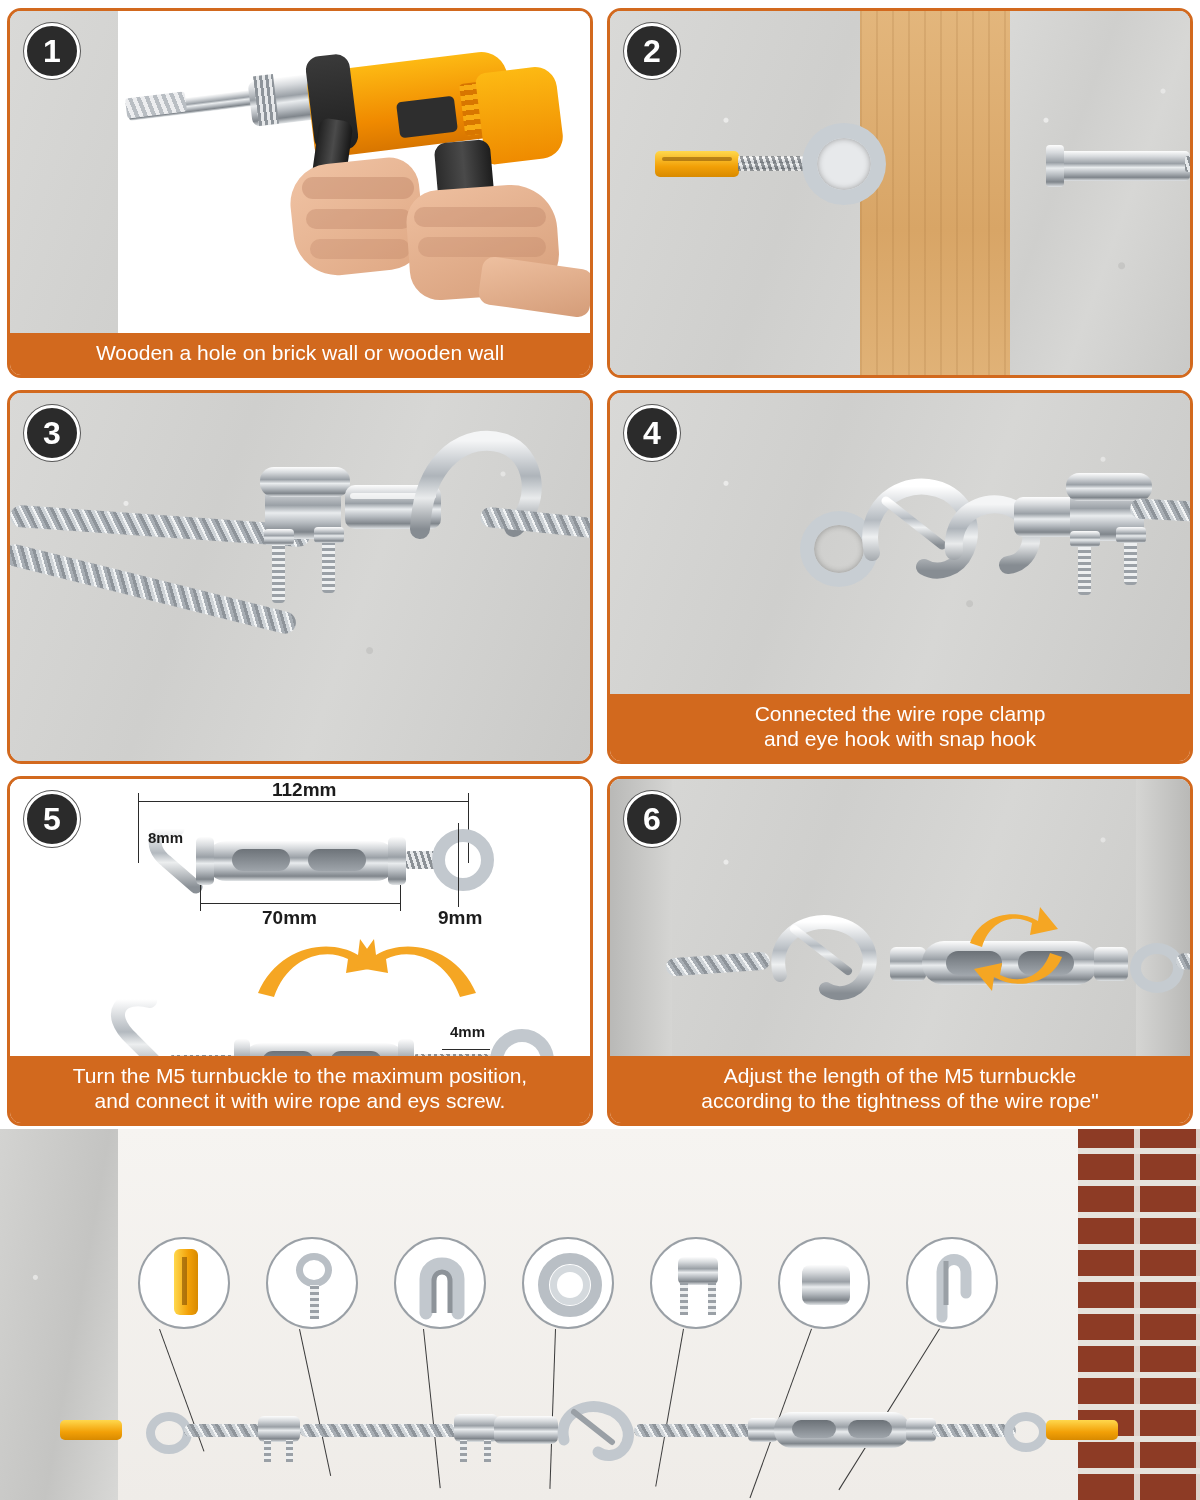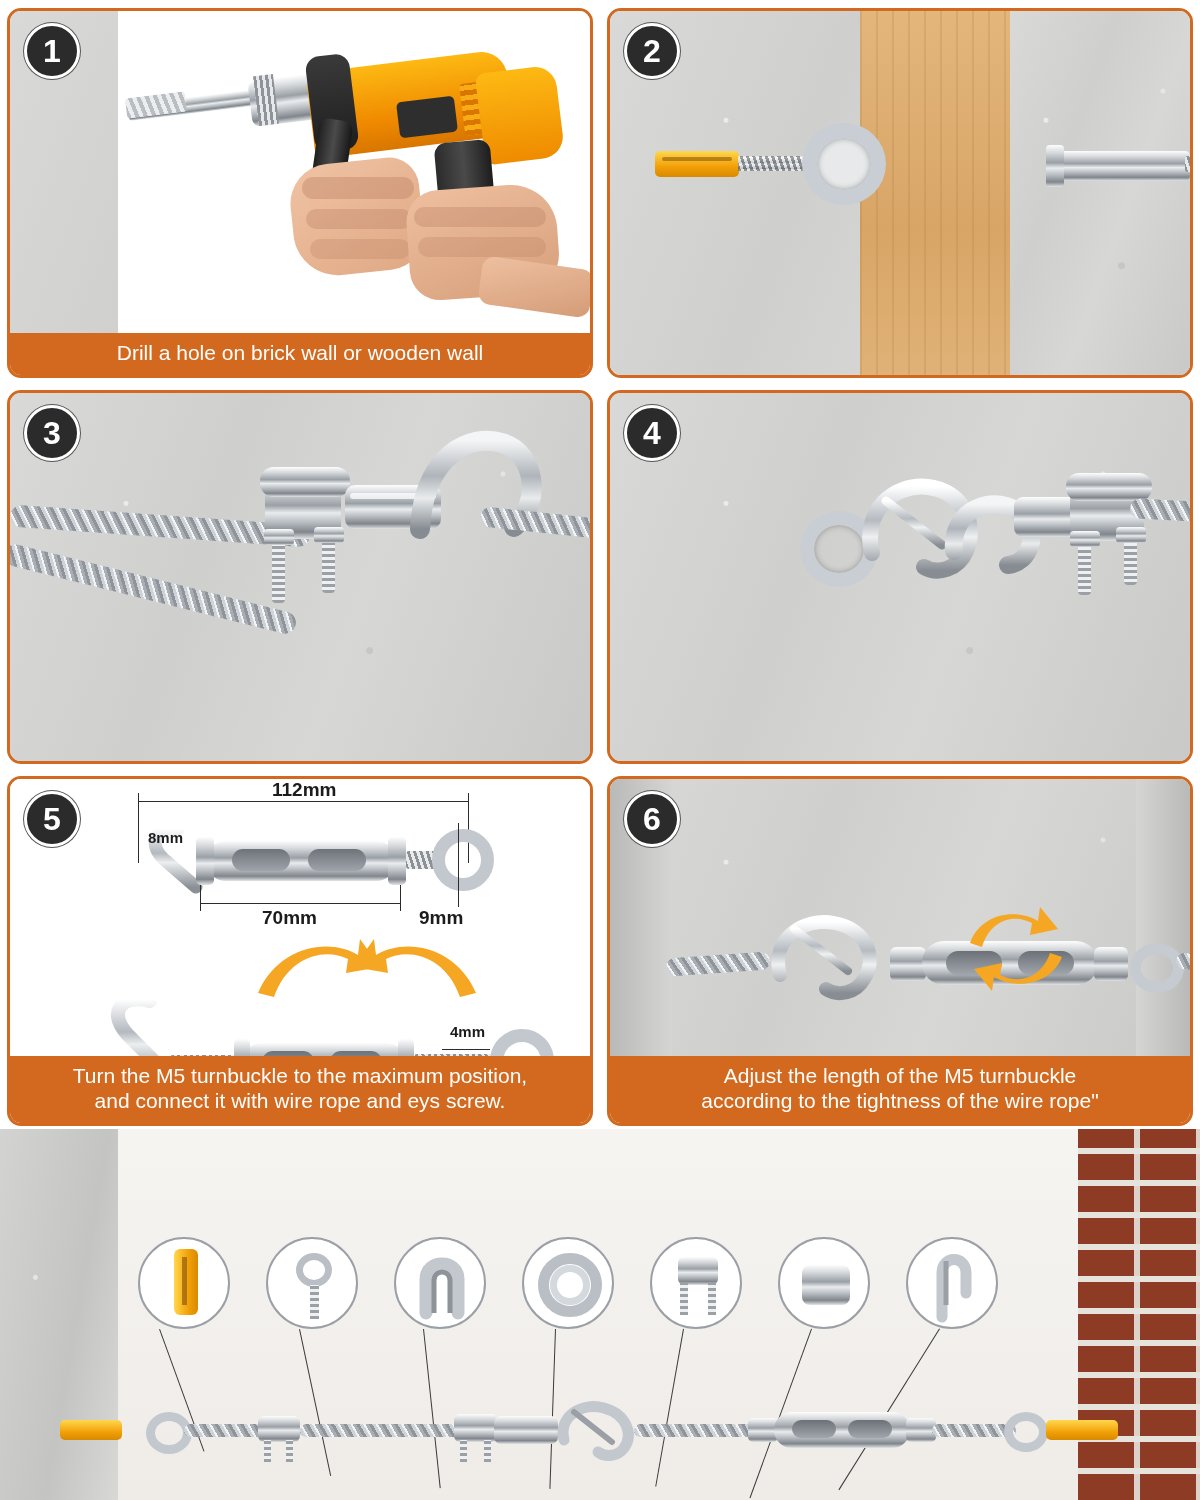--- a/index.html
+++ b/index.html
@@ -194,21 +194,21 @@
         <div style="position:absolute;left:282px;top:150px;width:130px;height:112px;border-radius:40px 30px 36px 44px;background:linear-gradient(150deg,#f0c3a4,#dfa884);transform:rotate(-6deg);"></div>
         <div style="position:absolute;left:292px;top:166px;width:112px;height:22px;border-radius:14px;background:rgba(180,120,92,.35);"></div>
         <div style="position:absolute;left:296px;top:198px;width:106px;height:20px;border-radius:14px;background:rgba(180,120,92,.3);"></div>
         <div style="position:absolute;left:300px;top:228px;width:100px;height:20px;border-radius:14px;background:rgba(180,120,92,.25);"></div>
         <div style="position:absolute;left:398px;top:176px;width:150px;height:110px;border-radius:32px 46px 40px 30px;background:linear-gradient(160deg,#eebf9f,#d79f7b);transform:rotate(-4deg);"></div>
         <div style="position:absolute;left:404px;top:196px;width:132px;height:20px;border-radius:12px;background:rgba(180,120,92,.3);"></div>
         <div style="position:absolute;left:408px;top:226px;width:128px;height:20px;border-radius:12px;background:rgba(180,120,92,.25);"></div>
         <div style="position:absolute;left:470px;top:252px;width:112px;height:48px;border-radius:12px;background:linear-gradient(160deg,#eec0a0,#d49c78);transform:rotate(8deg);"></div>
         <div class="badge">1</div>
       </div>
-      <div class="caption">Drill a hole on brick wall or wooden wall</div>
+      <div class="caption">Wooden a hole on brick wall or wooden wall</div>
     </div>
 
     <div class="card">
       <div class="photo">
         <div class="concrete"></div>
         <div class="wood" style="left:250px;width:150px;"></div>
         <div class="concrete" style="left:400px;right:0;"></div>
 
         <div style="position:absolute;left:45px;top:140px;width:84px;height:26px;border-radius:5px;background:linear-gradient(180deg,#FFD84D,#F2A007 60%,#d88a00);"></div>
         <div style="position:absolute;left:52px;top:146px;width:70px;height:4px;background:rgba(120,70,0,.5);border-radius:2px;"></div>
@@ -289,20 +289,22 @@
         <div style="position:absolute;left:460px;top:92px;width:74px;height:56px;border-radius:10px;" class="steel-h"></div>
         <div style="position:absolute;left:456px;top:80px;width:86px;height:28px;border-radius:13px;" class="steel-h"></div>
         <div style="position:absolute;left:468px;top:140px;width:13px;height:62px;background:repeating-linear-gradient(0deg,#9aa0a6 0 3px,#eef0f1 3px 6px);border-radius:4px;"></div>
         <div style="position:absolute;left:514px;top:138px;width:13px;height:54px;background:repeating-linear-gradient(0deg,#9aa0a6 0 3px,#eef0f1 3px 6px);border-radius:4px;"></div>
         <div style="position:absolute;left:460px;top:138px;width:30px;height:16px;border-radius:4px;" class="steel-h"></div>
         <div style="position:absolute;left:506px;top:134px;width:30px;height:16px;border-radius:4px;" class="steel-h"></div>
 
         <div class="rope" style="position:absolute;left:520px;top:108px;width:110px;height:20px;transform:rotate(3deg);border-radius:10px;"></div>
         <div class="badge">4</div>
       </div>
+      <div class="caption">Connected the wire rope clamp
+and eye hook with snap hook</div>
     </div>
 
     <div class="card">
       <div class="photo" style="background:#ffffff;">
         <div style="position:absolute;inset:0;background:#ffffff;"></div>
 
         <div class="dim-line" style="left:128px;top:22px;width:330px;"></div>
         <div class="dim-tick" style="left:128px;top:14px;height:70px;"></div>
         <div class="dim-tick" style="left:458px;top:14px;height:70px;"></div>
         <div class="dim-label" style="left:262px;top:0px;">112mm</div>
@@ -328,21 +330,21 @@
         <div style="position:absolute;left:396px;top:72px;width:32px;height:18px;background:repeating-linear-gradient(72deg,rgba(90,95,100,.55) 0 3px,rgba(255,255,255,.6) 3px 6px),#c8ced3;border-radius:3px;"></div>
 
         <div style="position:absolute;left:422px;top:50px;width:62px;height:62px;border-radius:50%;border:13px solid #c2c8ce;"></div>
 
         <div class="dim-line" style="left:190px;top:124px;width:200px;"></div>
         <div class="dim-tick" style="left:190px;top:106px;height:26px;"></div>
         <div class="dim-tick" style="left:390px;top:106px;height:26px;"></div>
         <div class="dim-label" style="left:252px;top:128px;">70mm</div>
 
         <div class="dim-tick" style="left:448px;top:44px;height:84px;"></div>
-        <div class="dim-label" style="left:409px;top:128px;">9mm</div>
+        <div class="dim-label" style="left:428px;top:128px;">9mm</div>
 
         <svg style="position:absolute;left:238px;top:154px;" width="240" height="86" viewBox="0 0 240 86">
           <path d="M10 60 C30 14 80 4 110 22 L112 6 L132 34 L98 40 L100 26 C76 14 40 24 26 64 Z" fill="#F5A623"></path>
           <path d="M230 60 C210 14 160 4 130 22 L128 6 L108 34 L142 40 L140 26 C164 14 200 24 214 64 Z" fill="#F5A623" transform="translate(-2,0)"></path>
         </svg>
 
         <svg style="position:absolute;left:64px;top:214px;" width="130" height="110" viewBox="0 0 130 110">
           <path d="M96 84 L58 46 C30 20 48 0 76 8" fill="none" stroke="url(#g5)" stroke-width="14" stroke-linecap="round"></path>
         </svg>
 

